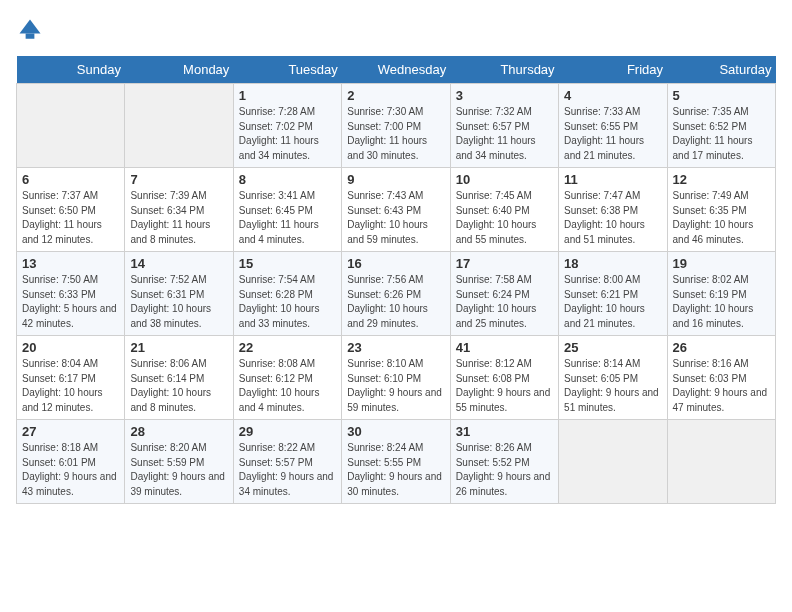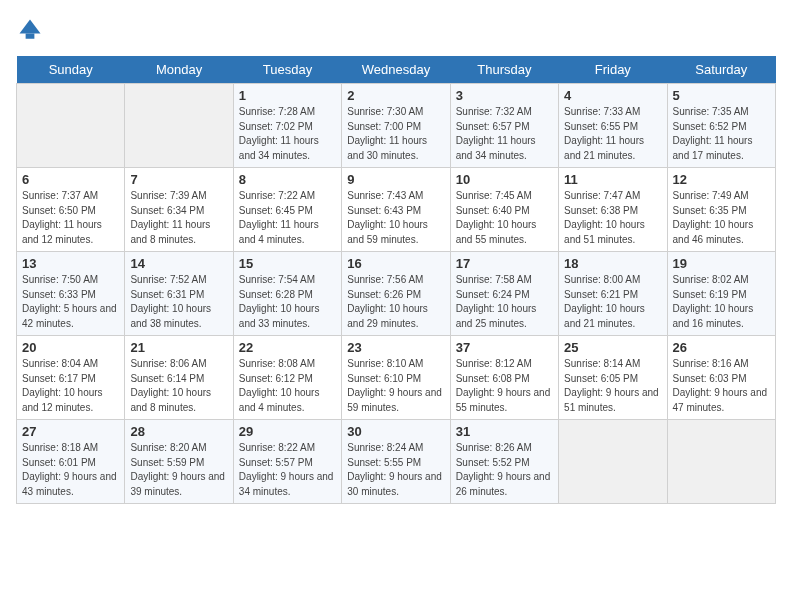--- a/index.html
+++ b/index.html
@@ -47,21 +47,21 @@
     }
     table {
       width: 100%;
       border-collapse: collapse;
       font-size: 10.5px;
     }
     thead tr th {
       background-color: #2e74b5;
       color: #fff;
       padding: 6px 4px;
-      text-align: center;
+      text-align: right;
       font-size: 13px;
       font-weight: normal;
     }
     tbody tr td {
       border: 1px solid #d0d0d0;
       vertical-align: top;
       padding: 4px 5px;
       min-height: 80px;
       width: 107px;
     }
@@ -149,21 +149,21 @@
         <td>
           <span class="day-num">6</span>
           <div class="cell-text"><span>Sunrise: 7:37 AM</span><br><span>Sunset: 6:50 PM</span><br><span>Daylight: 11 hours and 12 minutes.</span></div>
         </td>
         <td>
           <span class="day-num">7</span>
           <div class="cell-text"><span>Sunrise: 7:39 AM</span><br><span>Sunset: 6:34 PM</span><br><span>Daylight: 11 hours and 8 minutes.</span></div>
         </td>
         <td>
           <span class="day-num">8</span>
-          <div class="cell-text"><span>Sunrise: 7:22 AM</span><br><span>Sunset: 6:45 PM</span><br><span>Daylight: 11 hours and 4 minutes.</span></div>
+          <div class="cell-text"><span>Sunrise: 3:41 AM</span><br><span>Sunset: 6:45 PM</span><br><span>Daylight: 11 hours and 4 minutes.</span></div>
         </td>
         <td>
           <span class="day-num">9</span>
           <div class="cell-text"><span>Sunrise: 7:43 AM</span><br><span>Sunset: 6:43 PM</span><br><span>Daylight: 10 hours and 59 minutes.</span></div>
         </td>
         <td>
           <span class="day-num">10</span>
           <div class="cell-text"><span>Sunrise: 7:45 AM</span><br><span>Sunset: 6:40 PM</span><br><span>Daylight: 10 hours and 55 minutes.</span></div>
         </td>
         <td>
@@ -216,21 +216,21 @@
         </td>
         <td>
           <span class="day-num">22</span>
           <div class="cell-text"><span>Sunrise: 8:08 AM</span><br><span>Sunset: 6:12 PM</span><br><span>Daylight: 10 hours and 4 minutes.</span></div>
         </td>
         <td>
           <span class="day-num">23</span>
           <div class="cell-text"><span>Sunrise: 8:10 AM</span><br><span>Sunset: 6:10 PM</span><br><span>Daylight: 9 hours and 59 minutes.</span></div>
         </td>
         <td>
-          <span class="day-num">37</span>
+          <span class="day-num">41</span>
           <div class="cell-text"><span>Sunrise: 8:12 AM</span><br><span>Sunset: 6:08 PM</span><br><span>Daylight: 9 hours and 55 minutes.</span></div>
         </td>
         <td>
           <span class="day-num">25</span>
           <div class="cell-text"><span>Sunrise: 8:14 AM</span><br><span>Sunset: 6:05 PM</span><br><span>Daylight: 9 hours and 51 minutes.</span></div>
         </td>
         <td>
           <span class="day-num">26</span>
           <div class="cell-text"><span>Sunrise: 8:16 AM</span><br><span>Sunset: 6:03 PM</span><br><span>Daylight: 9 hours and 47 minutes.</span></div>
         </td>

